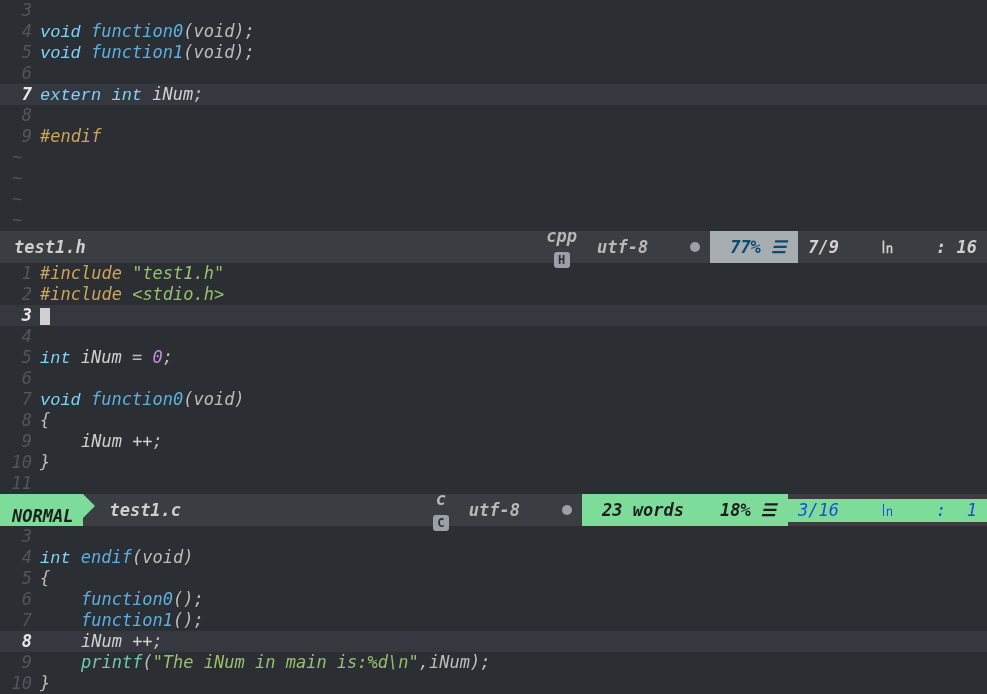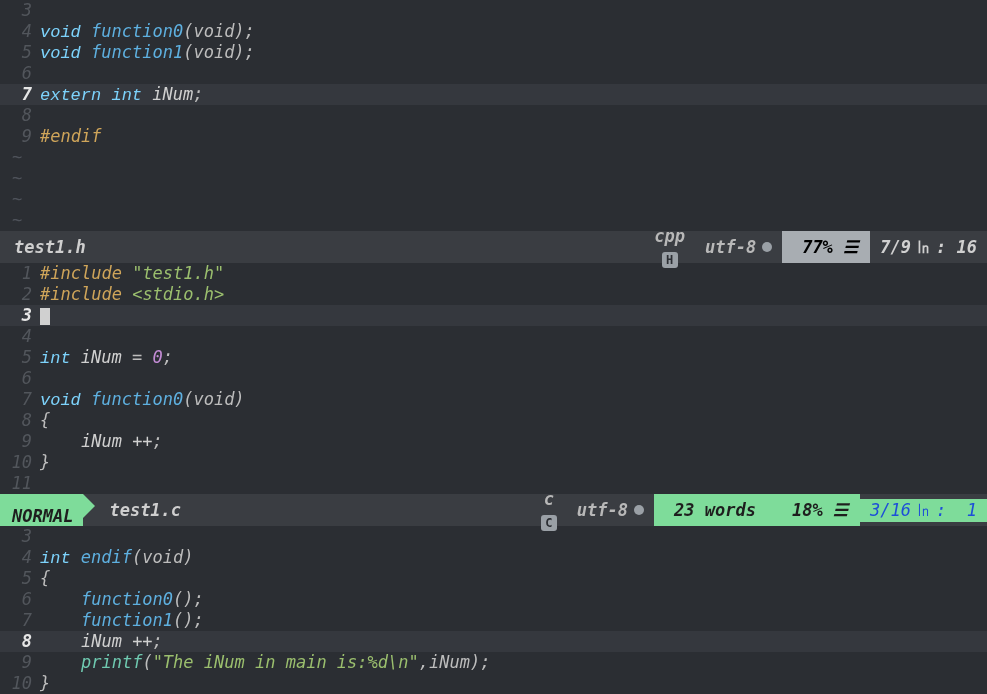--- a/index.html
+++ b/index.html
@@ -62,21 +62,21 @@
     position: relative;
   }
   .sb-inactive { background: #3a3d42; color: #b8b8b8; }
   .sb-active   { background: #3a3d42; color: #b8b8b8; }
 
   .sb-left-filename {
     padding: 0 14px 0 14px;
     color: #cfcfcf;
   }
 
-  .sb-seg { display: flex; align-items: center; padding: 0 10px; white-space: pre; }
+  .sb-seg { display: flex; align-items: center; padding: 0 10px; white-space: pre; gap: 36px; }
   .sb-flex { flex: 1; }
 
   
   .mode-pill {
     background: #7edc9a;
     color: #1e1e1e;
     padding: 0 10px 0 12px;
     height: 100%;
     display: flex;
     align-items: flex-end;
@@ -128,21 +128,21 @@
   .arrow-seg::before {
     content: "";
     position: absolute;
     left: 0; top: 0;
     border-top: 12px solid transparent;
     border-bottom: 12px solid transparent;
     border-right: 12px solid currentColor;
     color: inherit;
   }
   .arrow-grey { background:#a8adb2; color:#a8adb2; }
-  .arrow-grey .txt{ color:#000000; }
+  .arrow-grey .txt{ color:#0c4a6e; }
   .arrow-grey::before{ border-right-color:#a8adb2; }
 
   .arrow-green { background:#7edc9a; color:#7edc9a; }
   .arrow-green .txt{ color:#1e1e1e; }
   .arrow-green::before{ border-right-color:#7edc9a; }
 
   .pos-icon { font-style: normal; margin: 0 4px; }
 
   .cursor-block {
     display:inline-block;

